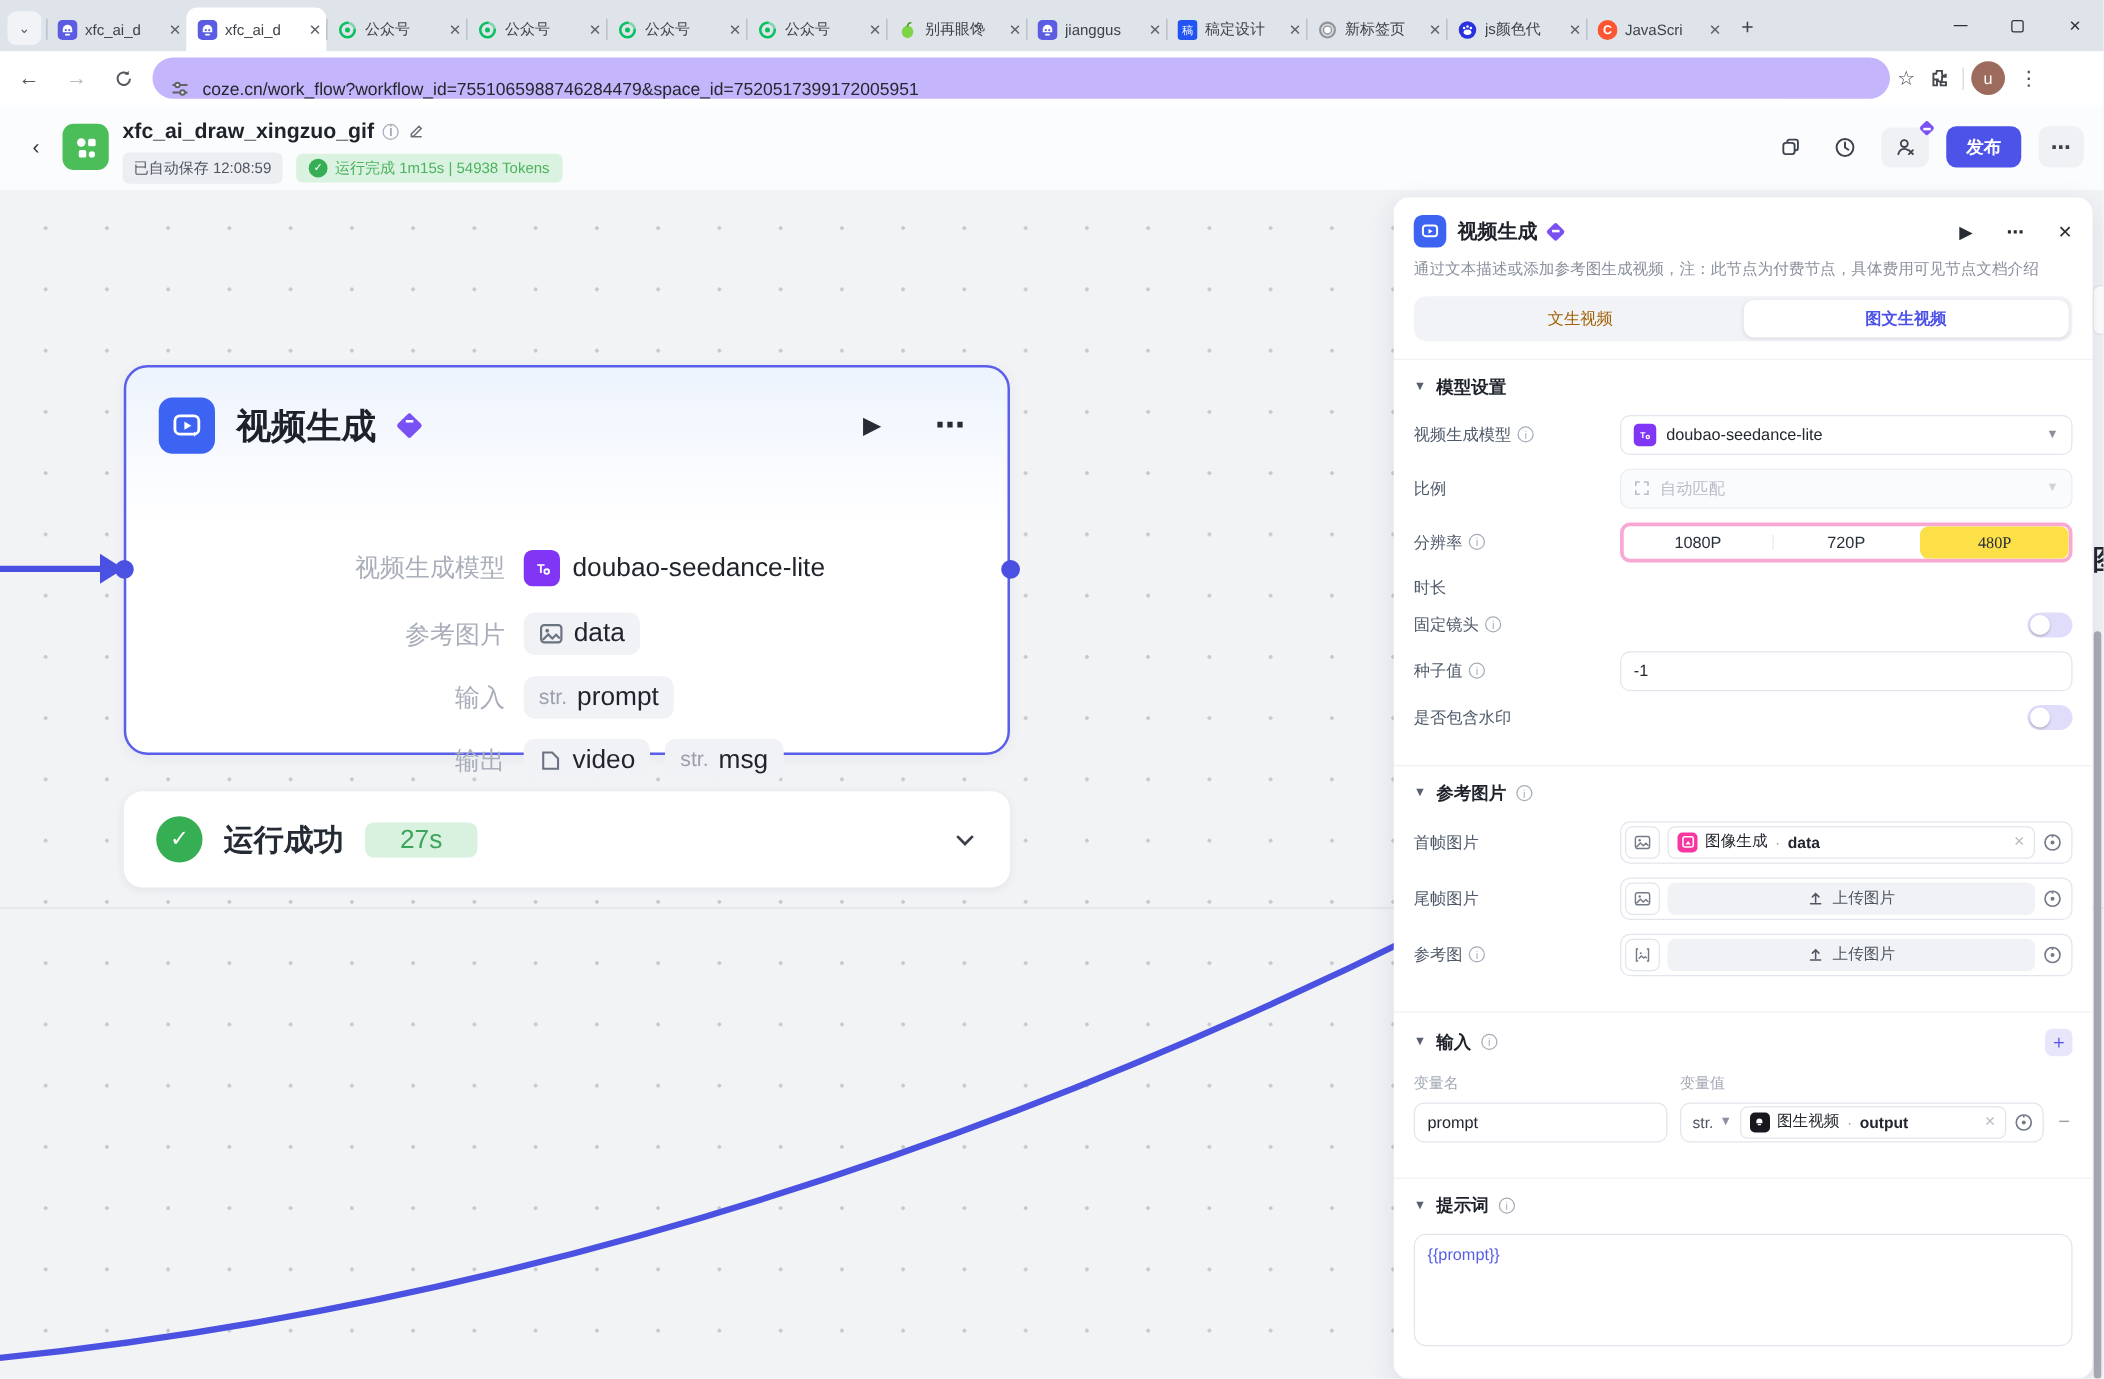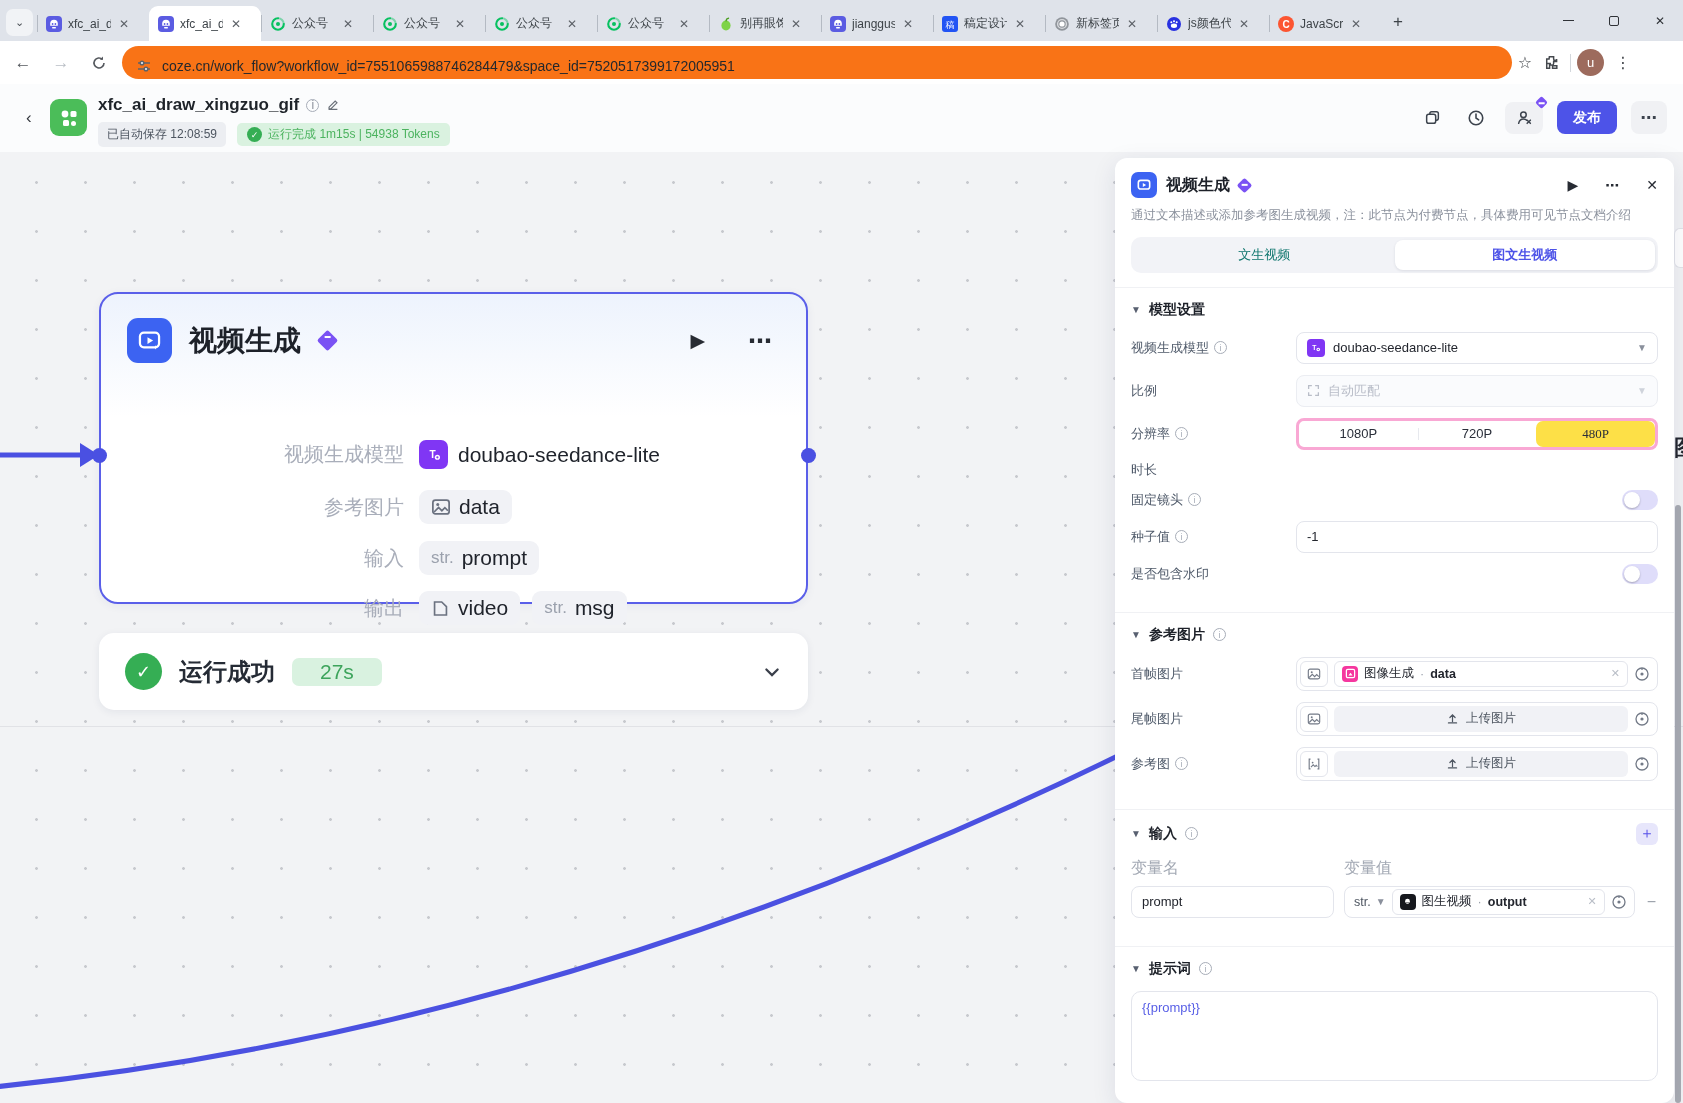--- a/index.html
+++ b/index.html
@@ -3,37 +3,37 @@
 <meta charset="utf-8">
 <style>
   * { margin:0; padding:0; box-sizing:border-box; }
   html,body { width:1683px; height:1103px; overflow:hidden; }
   body { font-family:"Liberation Sans","DejaVu Sans",sans-serif; }
   .screen { position:relative; width:1683px; height:1103px; background:#f2f3f5; overflow:hidden; }
 
   
   .tabstrip { position:absolute; left:0; top:0; width:1683px; height:41px; background:#dfe3ea; display:flex; align-items:flex-end; }
   .tabsearch { width:27px; height:27px; margin:0 4px 5px 6px; border-radius:7px; background:#f1f3f6; display:flex; align-items:center; justify-content:center; color:#4a4f55; font-size:11px; }
-  .tab { position:relative; width:112px; height:35px; display:flex; align-items:center; gap:6px; padding:0 18px 0 9px; border-radius:9px 9px 0 0; color:#3d4348; font-size:12px; cursor:default; }
+  .tab { position:relative; width:112px; height:35px; display:flex; align-items:center; gap:6px; padding:0 2px 0 9px; border-radius:9px 9px 0 0; color:#3d4348; font-size:12px; cursor:default; }
   .tab:not(.active):not(:first-of-type)::before { content:""; position:absolute; left:0; top:9px; height:17px; width:1px; background:#b4bac3; }
   .tab.active { background:#ffffff; }
   .tab .tlabel { flex:1; white-space:nowrap; overflow:hidden; }
   .tab .tclose { font-size:12px; color:#5d6268; padding:0 2px; }
   .fav { width:16px; height:16px; flex:0 0 16px; }
   .newtab { width:26px; height:26px; margin:0 0 6px 4px; display:flex; align-items:center; justify-content:center; font-size:17px; color:#3d4348; }
   .winctl { position:absolute; right:0; top:0; height:41px; display:flex; align-items:center; }
   .winctl .wbtn { width:46px; height:41px; display:flex; align-items:center; justify-content:center; color:#2f3237; font-size:12px; }
   .wmin { width:11px; height:1.5px; background:#2f3237; }
   .wmax { width:10px; height:10px; border:1.5px solid #2f3237; border-radius:2px; }
 
   
   .toolbar { position:absolute; left:0; top:41px; width:1683px; height:43px; background:#ffffff; display:flex; align-items:center; }
   .navbtn { width:30px; height:30px; margin-left:8px; display:flex; align-items:center; justify-content:center; font-size:17px; color:#55595e; }
   .navbtn.disabled { color:#b9bec5; }
-  .urlpill { margin-left:8px; width:1390px; height:33px; background:#f97316; border-radius:17px; display:flex; align-items:flex-start; padding:12px 14px; gap:10px; }
+  .urlpill { margin-left:8px; width:1390px; height:33px; background:#c4b5fd; border-radius:17px; display:flex; align-items:flex-end; padding:0 14px; gap:10px; }
   .urltext { font-size:14px; color:#25282c; }
   .tbicon { width:26px; height:26px; display:flex; align-items:center; justify-content:center; color:#44484d; font-size:16px; }
   .tbdivider { width:1px; height:18px; background:#d3d7dc; margin:0 6px; }
   .avatar { width:27px; height:27px; border-radius:50%; background:#9d6b5d; color:#fff; display:flex; align-items:center; justify-content:center; font-size:13px; }
 
   
   .appbar { position:absolute; left:0; top:84px; width:1683px; height:68px; background:#fbfcfd; }
   .backchev { position:absolute; left:26px; top:24px; font-size:17px; color:#33373d; }
   .applogo { position:absolute; left:50px; top:15px; width:37px; height:37px; border-radius:9px; background:#4bbd59; display:flex; align-items:center; justify-content:center; }
   .wftitle { position:absolute; left:98px; top:11px; font-size:17px; font-weight:bold; color:#1e2329; display:flex; align-items:center; gap:7px; }
@@ -90,21 +90,21 @@
   
   .panel { position:absolute; left:1115px; top:158px; width:559px; height:945px; background:#ffffff; border-radius:12px; box-shadow:0 6px 24px rgba(30,40,90,.10); padding:14px 16px 0 16px; overflow:hidden; }
   .phead { display:flex; align-items:center; gap:9px; }
   .picon { width:26px; height:26px; border-radius:7px; background:#3c63f2; display:flex; align-items:center; justify-content:center; }
   .ptitle { font-size:16px; font-weight:bold; color:#1d2129; }
   .pd { width:11px; height:11px; }
   .phead .spacer { flex:1; }
   .pact { color:#272b33; margin-left:18px; font-size:14px; }
   .pdesc { margin-top:9px; font-size:12.5px; color:#8a909c; line-height:1.4; }
   .ptabs { margin-top:12px; height:36px; background:#f2f3f7; border-radius:10px; padding:3px; display:flex; }
-  .ptab { flex:1; display:flex; align-items:center; justify-content:center; font-size:13px; color:#0f766e; border-radius:8px; }
+  .ptab { flex:1; display:flex; align-items:center; justify-content:center; font-size:13px; color:#a16207; border-radius:8px; }
   .ptab.active { background:#fff; color:#4d53e8; font-weight:bold; box-shadow:0 1px 3px rgba(20,30,60,.10); }
 
   .psection { border-top:1px solid #f0f1f4; margin:14px -16px 0 -16px; padding:13px 16px 3px 16px; }
   .psection:first-of-type { border-top:none; }
   .sechead { display:flex; align-items:center; gap:8px; margin-bottom:13px; }
   .sechev { font-size:10px; color:#586070; }
   .sectitle { font-size:14px; font-weight:bold; color:#1d2129; }
   .info { width:13px; height:13px; border:1px solid #a7adb8; border-radius:50%; color:#a7adb8; font-size:9px; display:flex; align-items:center; justify-content:center; font-style:normal; }
   .sechead .spacer { flex:1; }
   .addbtn { width:22px; height:22px; border-radius:6px; background:#e7e6fb; color:#554fe8; font-size:15px; display:flex; align-items:center; justify-content:center; }
@@ -137,21 +137,21 @@
   .innerchip { flex:1; height:26px; border:1px solid #e3e5ec; border-radius:6px; display:flex; align-items:center; gap:6px; padding:0 7px; font-size:12.5px; color:#23262e; }
   .pinkicon { width:16px; height:16px; border-radius:4px; background:#f5379f; display:flex; align-items:center; justify-content:center; }
   .blackicon { width:16px; height:16px; border-radius:4px; background:#16181d; display:flex; align-items:center; justify-content:center; }
   .chipsep { color:#99a0ab; }
   .chipstrong { font-weight:bold; }
   .innerchip .spacer, .imgrow .spacer { flex:1; }
   .xicon { color:#b9bec7; font-size:11px; }
   .uploadbtn { flex:1; height:26px; background:#f1f2f6; border-radius:6px; display:flex; align-items:center; justify-content:center; gap:7px; font-size:12.5px; color:#4e5661; }
   .scopeicon { width:16px; height:16px; flex:0 0 16px; }
 
-  .incols { display:flex; font-size:16px; color:#a2a8b3; margin-bottom:7px; }
+  .incols { display:flex; font-size:12px; color:#a2a8b3; margin-bottom:7px; }
   .incols .c1 { width:213px; }
   .inrow { display:flex; align-items:center; gap:10px; margin-bottom:11px; }
   .nameinput { width:203px; height:32px; border:1px solid #e3e5ec; border-radius:8px; padding:0 10px; font-size:13px; color:#23262e; font-family:inherit; }
   .valgroup { flex:1; height:32px; border:1px solid #e3e5ec; border-radius:8px; display:flex; align-items:center; padding:2px 7px 2px 9px; gap:6px; }
   .strsel { display:flex; align-items:center; gap:5px; font-size:12.5px; color:#4e5661; }
   .minusbtn { color:#9aa0aa; font-size:16px; padding:0 2px; }
 
   .promptbox { border:1px solid #e3e5ec; border-radius:10px; height:90px; padding:8px 10px; font-size:13px; color:#585fe6; margin-bottom:13px; }
 </style>
 </head>

